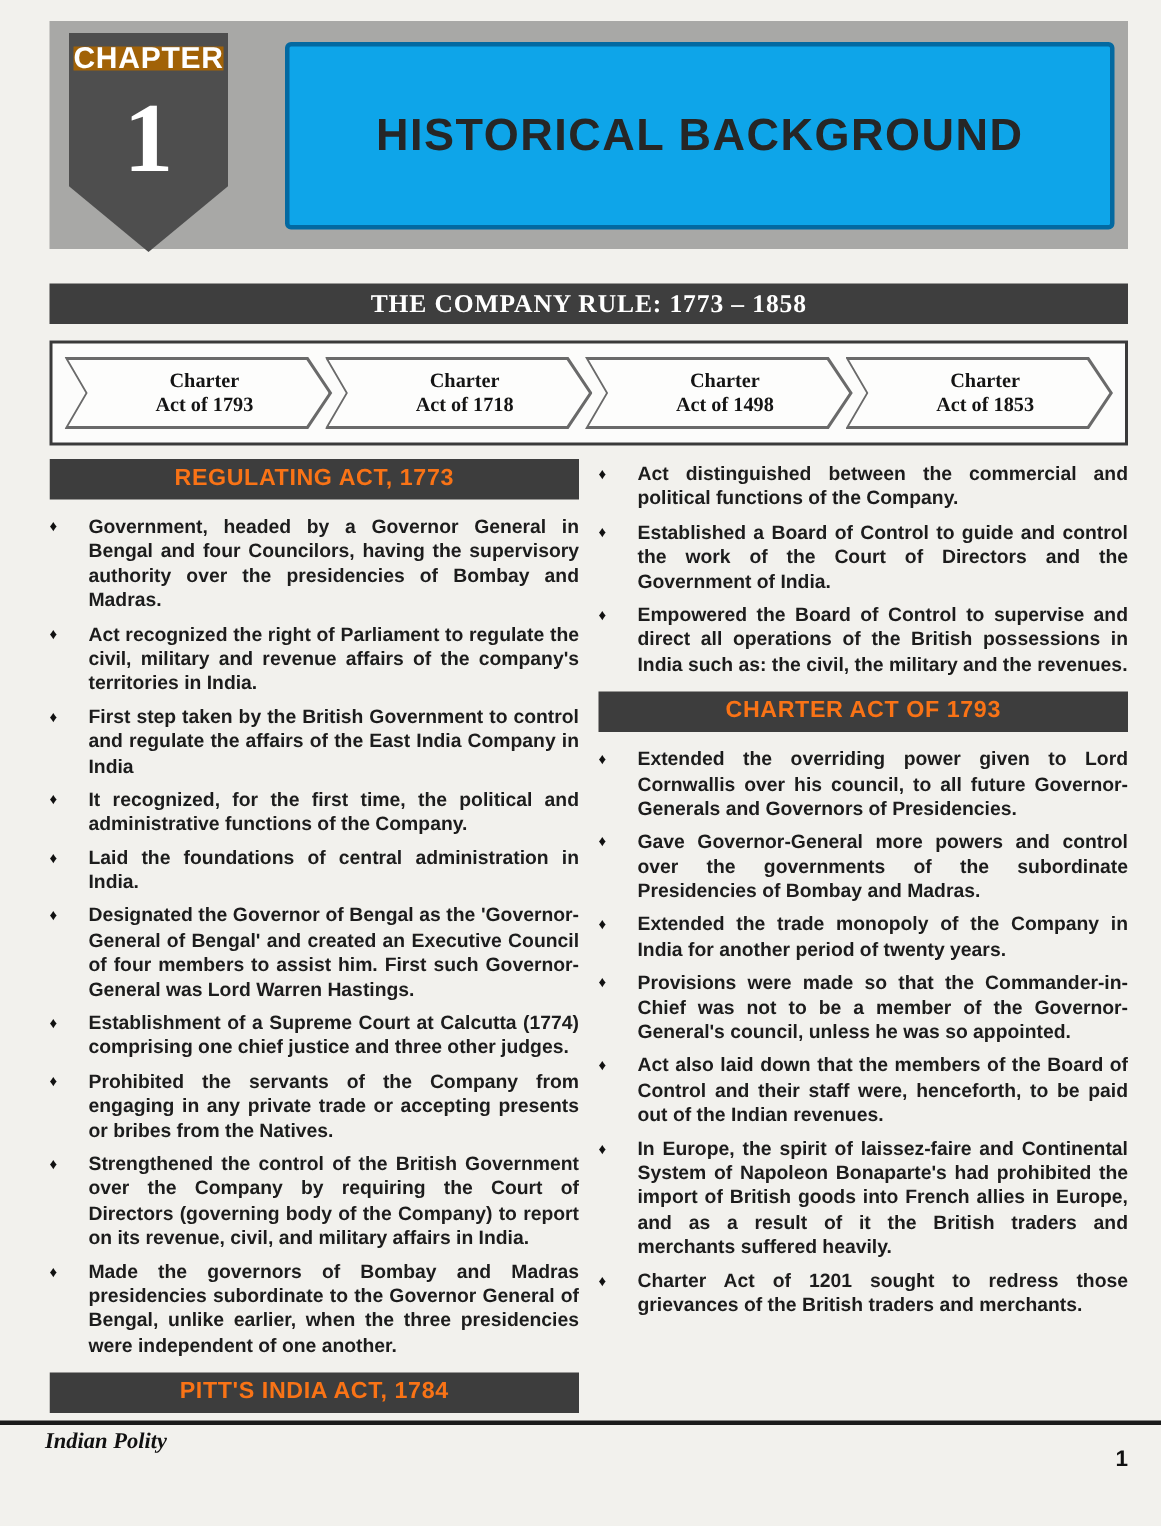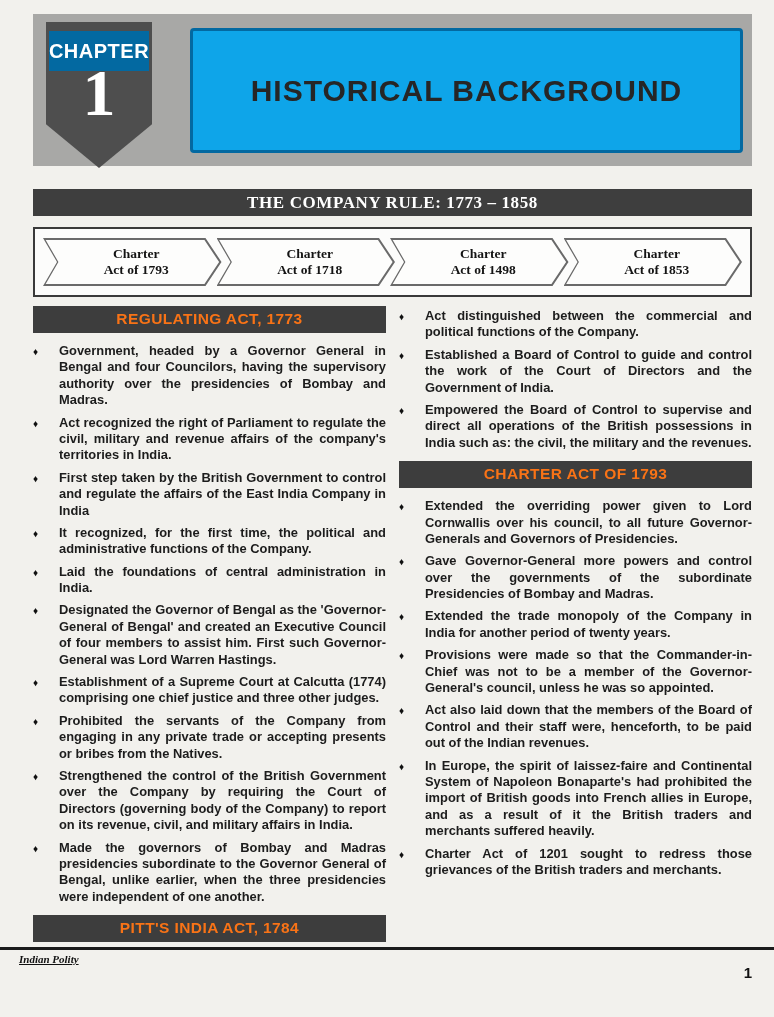--- a/index.html
+++ b/index.html
@@ -24,22 +24,22 @@
   }
   .chapter-title {
     font-size:30px; font-weight:800; letter-spacing:1px; color:#262626;
   }
   .chapter-badge {
     position:absolute; left:46px; top:22px; width:106px; height:146px;
     background:#4e4e4e;
     clip-path:polygon(0 0, 100% 0, 100% 70%, 50% 100%, 0 70%);
   }
   .chapter-label-box {
-    position:absolute; left:3px; top:9px; right:3px; height:40px;
-    background:#0369a1; color:#ffffff;
+    position:absolute; left:3px; top:9px; right:3px; height:16px;
+    background:#a16207; color:#ffffff;
     display:flex; align-items:center; justify-content:center;
     font-size:20px; font-weight:800; letter-spacing:0.5px;
   }
   .chapter-number {
     position:absolute; left:0; right:0; top:38px;
     text-align:center; color:#ffffff;
     font-family:"Liberation Serif","DejaVu Serif",serif;
     font-size:66px; font-weight:700; line-height:1;
   }
 
@@ -98,23 +98,23 @@
     font-size:12.9px; font-weight:600; line-height:1.27; color:#1c1c1c;
   }
   .col-right { padding-top:2px; }
 
   
   .footer {
     position:absolute; left:0; right:0; bottom:0; height:70px;
     background:#f2f1ed; border-top:3px solid #1b1b1b;
   }
   .footer .book {
-    position:absolute; left:19px; top:3px;
-    font-family:"Liberation Serif","DejaVu Serif",serif;
-    font-style:italic; font-weight:600; font-size:11px; color:#111111;text-decoration:underline;
+    position:absolute; left:30px; top:3px;
+    font-family:"Liberation Serif","DejaVu Serif",serif;
+    font-style:italic; font-weight:600; font-size:15px; color:#111111;
   }
   .footer .pageno {
     position:absolute; right:22px; top:14px;
     font-size:15px; font-weight:700; color:#111111;
   }
 </style>
 </head>
 <body>
 
 <div class="banner-strip">

